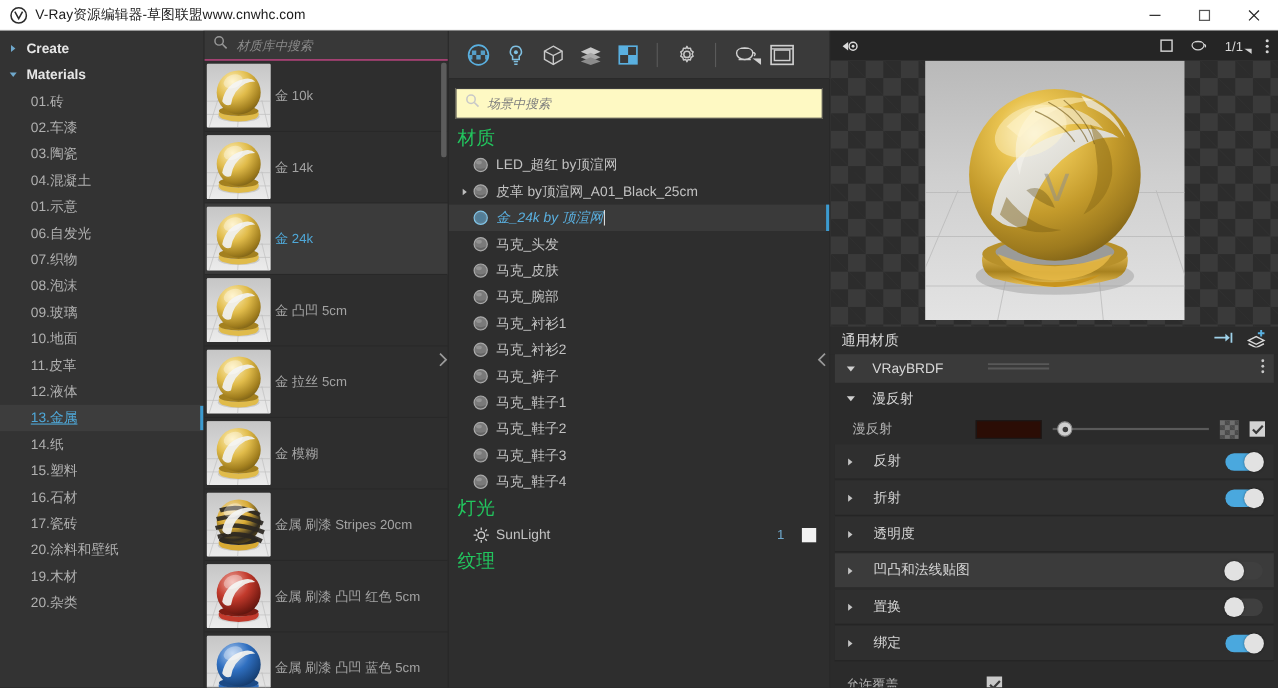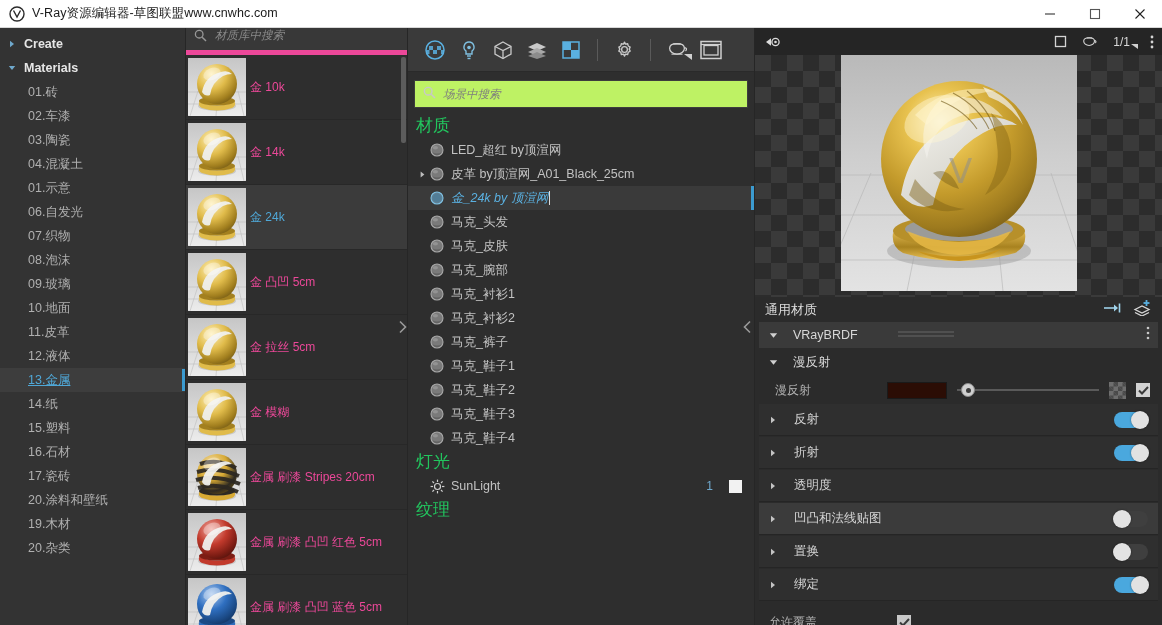--- a/index.html
+++ b/index.html
@@ -44,37 +44,37 @@
   }
   .tri { width: 10px; margin-right: 6px; flex: 0 0 10px; display: flex; align-items: center; }
   .tri svg { display: block; }
 
   
   .libpanel {
     width: 222px; flex: 0 0 222px; background: #2e2e2e; display: flex; flex-direction: column;
     border-right: 1px solid #262626; position: relative;
   }
   .searchbar {
-    height: 27px; flex: 0 0 27px; display: flex; align-items: flex-start;
-    background: #383838; border-bottom: 5px solid #ec4899; padding: 0 8px;
+    height: 27px; flex: 0 0 27px; display: flex; align-items: center;
+    background: #383838; border-bottom: 1px solid #ec4899; padding: 0 8px;
   }
   .searchbar .sicon { flex: 0 0 14px; margin-right: 7px; opacity: .75; }
   .searchbar .sph { font-size: 11.5px; color: #8a8a8a; font-style: italic; }
   .liblist { flex: 1; overflow: hidden; position: relative; }
   .mat-item {
     display: flex; align-items: center; height: 65px; border-bottom: 1px solid #282828;
     cursor: default;
   }
   .mat-item.selected { background: #3b3b3b; }
   .mat-item.selected .mat-label { color: #4fa8d8; }
   .mat-thumb {
     width: 58px; height: 58px; flex: 0 0 58px; margin: 0 4px 0 2px; border-radius: 1px;
     position: relative; overflow: hidden; background: #d8d8d8;
   }
-  .mat-label { font-size: 12px; color: #ec4899; line-height: 15px; padding-right: 8px; }
+  .mat-label { font-size: 12px; color: #a3a3a3; line-height: 15px; padding-right: 8px; }
   .lib-scroll {
     position: absolute; right: 1px; top: 2px; width: 5px; height: 86px;
     background: #5c5c5c; border-radius: 2px;
   }
   .collapse-arrow {
     position: absolute; width: 14px; height: 100%; top: 0; display: flex;
     align-items: center; justify-content: center;
   }
 
   
@@ -86,21 +86,21 @@
     height: 44px; flex: 0 0 44px; background: #3a3a3a; display: flex; align-items: center;
     padding-left: 10px; border-bottom: 1px solid #2a2a2a;
   }
   .tb-btn {
     width: 34px; height: 34px; display: flex; align-items: center; justify-content: center;
     cursor: default; position: relative;
   }
   .tb-sep { width: 1px; height: 22px; background: #5a5a5a; margin: 0 9px; }
   .tb-caret { position: absolute; right: 2px; bottom: 3px; }
   .scene-search {
-    height: 28px; flex: 0 0 28px; margin: 8px 6px 0 6px; background: #bef264;
+    height: 28px; flex: 0 0 28px; margin: 8px 6px 0 6px; background: #fef9c3;
     border: 1px solid #3d3d3d; display: flex; align-items: center; padding: 4px 8px;
   }
   .scene-search .sph { font-size: 11.5px; color: #7e7e7e; font-style: italic; }
   .tree { flex: 1; overflow: hidden; padding-top: 6px; position: relative; }
   .tree-group {
     font-size: 17px; color: #22c55e; padding: 3px 0 3px 8px; line-height: 18px;
   }
   .tree-row {
     display: flex; align-items: center; height: 24px; padding-left: 8px;
     font-size: 12.5px; color: #c2c2c2; position: relative; cursor: default;

